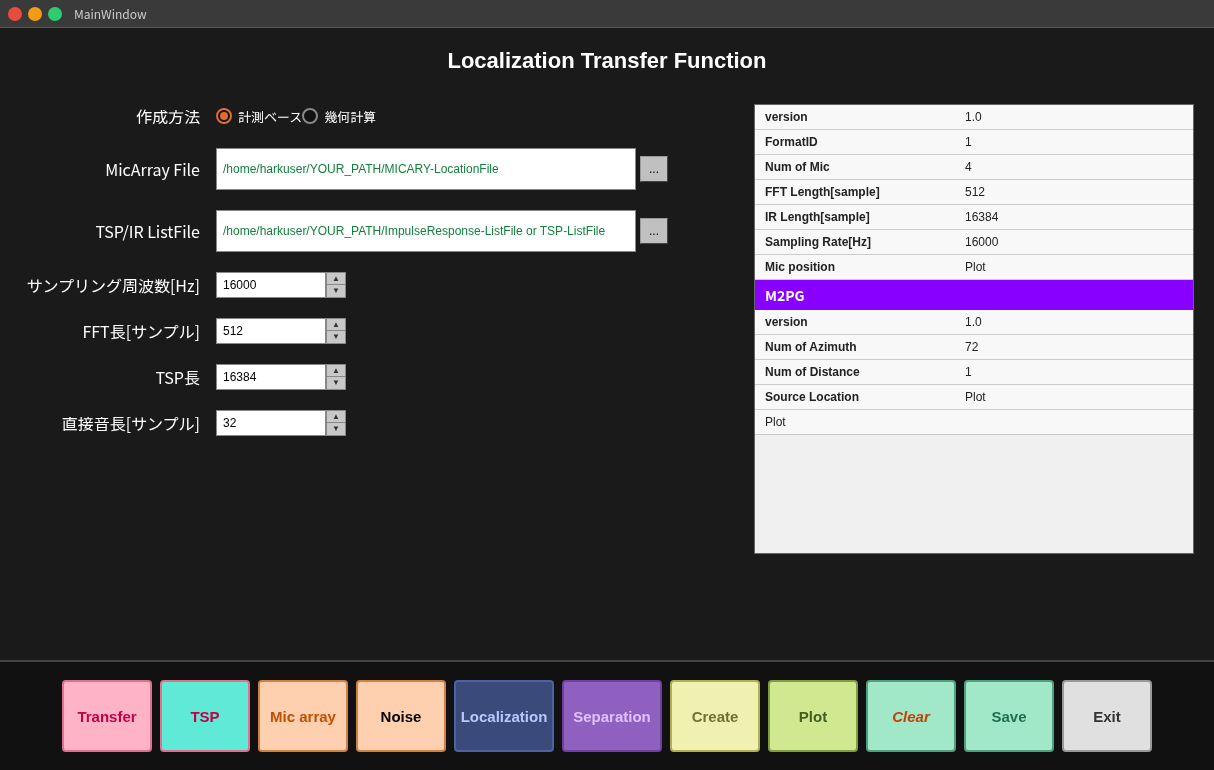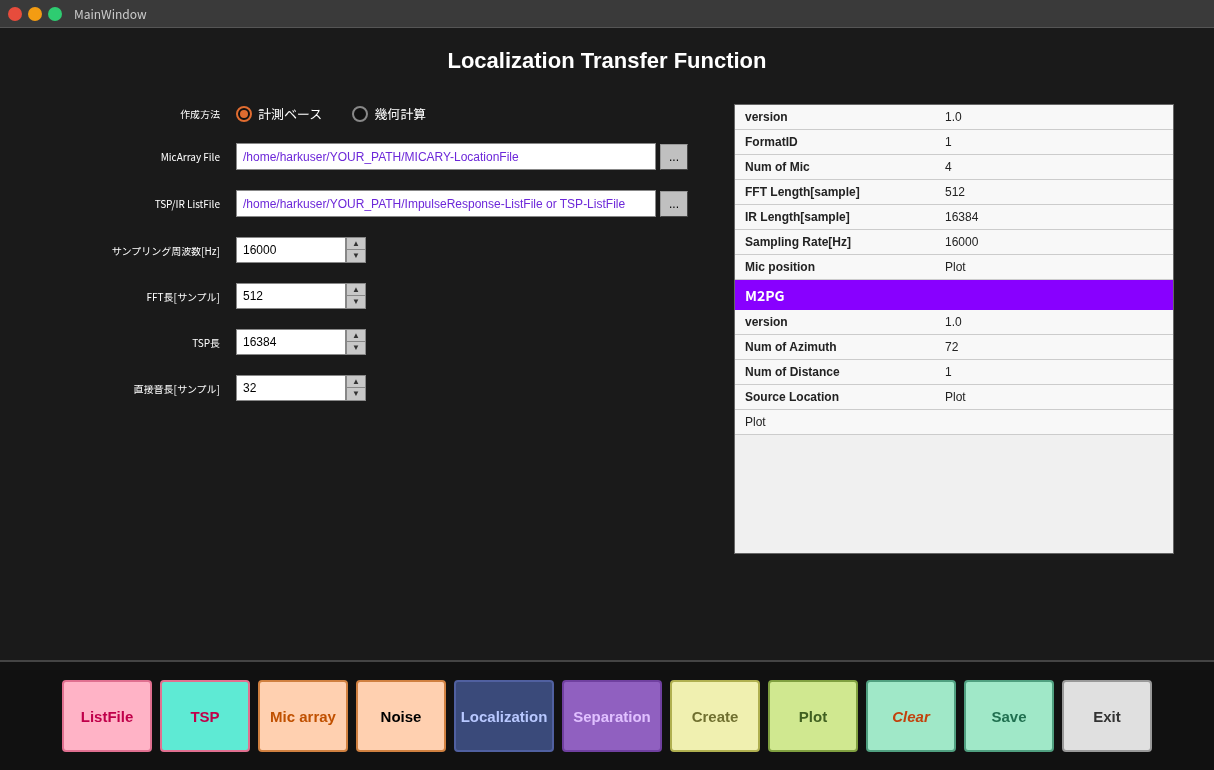--- a/index.html
+++ b/index.html
@@ -33,21 +33,21 @@
     .btn-min { background: #f39c12; }
     .btn-max { background: #2ecc71; }
     .titlebar-title {
       color: #ccc;
       font-size: 12px;
       margin-left: 6px;
     }
 
     
     .main-area {
-      padding: 20px 40px;
+      padding: 20px 20px;
       display: flex;
       flex-direction: column;
       height: calc(770px - 28px - 110px);
       border-radius: 10px;
     }
 
     
     .page-title {
       text-align: center;
       font-size: 22px;
@@ -73,26 +73,25 @@
       display: flex;
       align-items: center;
       margin-bottom: 20px;
     }
 
     .form-label {
       color: #fff;
       text-align: right;
       min-width: 180px;
       margin-right: 16px;
-      font-size: 10px;
+      font-size: 16px;
     }
 
     .radio-group {
       display: flex;
-      gap: 30px;
       align-items: center;
     }
 
     .radio-option {
       display: flex;
       align-items: center;
       gap: 6px;
       cursor: pointer;
     }
 
@@ -128,26 +127,26 @@
 
     
     .file-input-container {
       display: flex;
       align-items: center;
       gap: 4px;
     }
 
     .file-input {
       background: #fff;
-      color: #6d28d9;
+      color: #15803d;
       border: 1px solid #888;
       padding: 3px 6px;
       font-size: 12px;
       width: 420px;
-      height: 27px;
+      height: 42px;
     }
 
     .browse-btn {
       background: #c0c0c0;
       border: 1px outset #999;
       color: #000;
       padding: 2px 8px;
       font-size: 12px;
       cursor: pointer;
       height: 26px;
@@ -482,21 +481,21 @@
           <div class="table-row">
             <div class="table-cell-val">Plot</div>
           </div>
         </div>
     </div>
 
   </div>
 </div>
 
 <div class="bottom-bar">
-  <button class="bottom-btn btn-impulse">ListFile</button>
+  <button class="bottom-btn btn-impulse">Transfer</button>
   <button class="bottom-btn btn-tsp">TSP</button>
   <button class="bottom-btn btn-micarray">Mic array</button>
   <button class="bottom-btn btn-noise">Noise</button>
   <button class="bottom-btn btn-localization">Localization</button>
   <button class="bottom-btn btn-separation">Separation</button>
   <button class="bottom-btn btn-create">Create</button>
   <button class="bottom-btn btn-plot">Plot</button>
   <button class="bottom-btn btn-clear">Clear</button>
   <button class="bottom-btn btn-save">Save</button>
   <button class="bottom-btn btn-exit">Exit</button>

